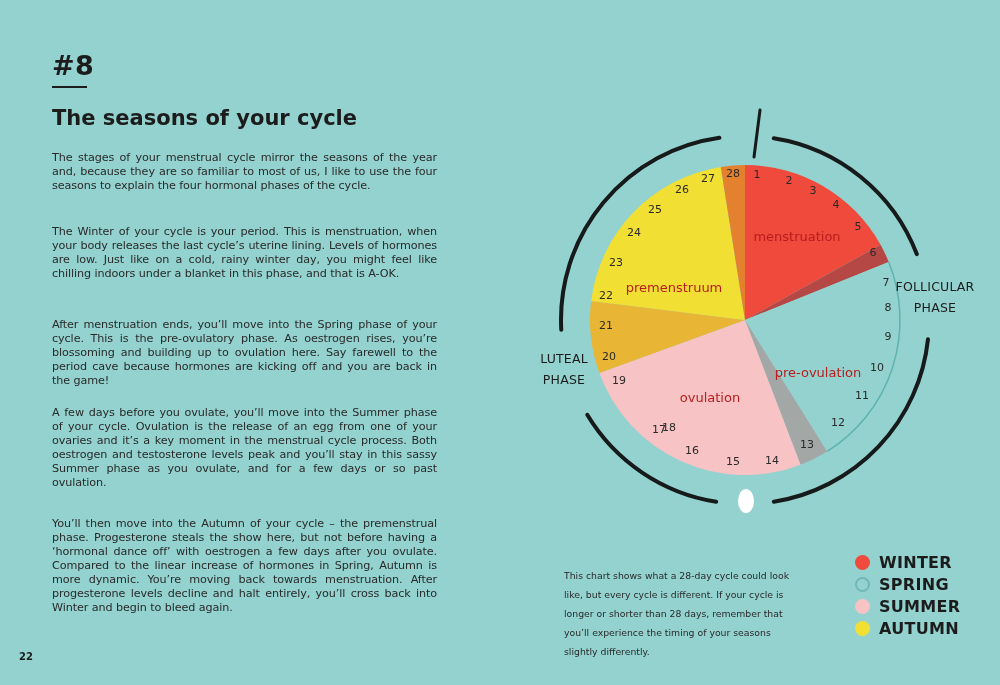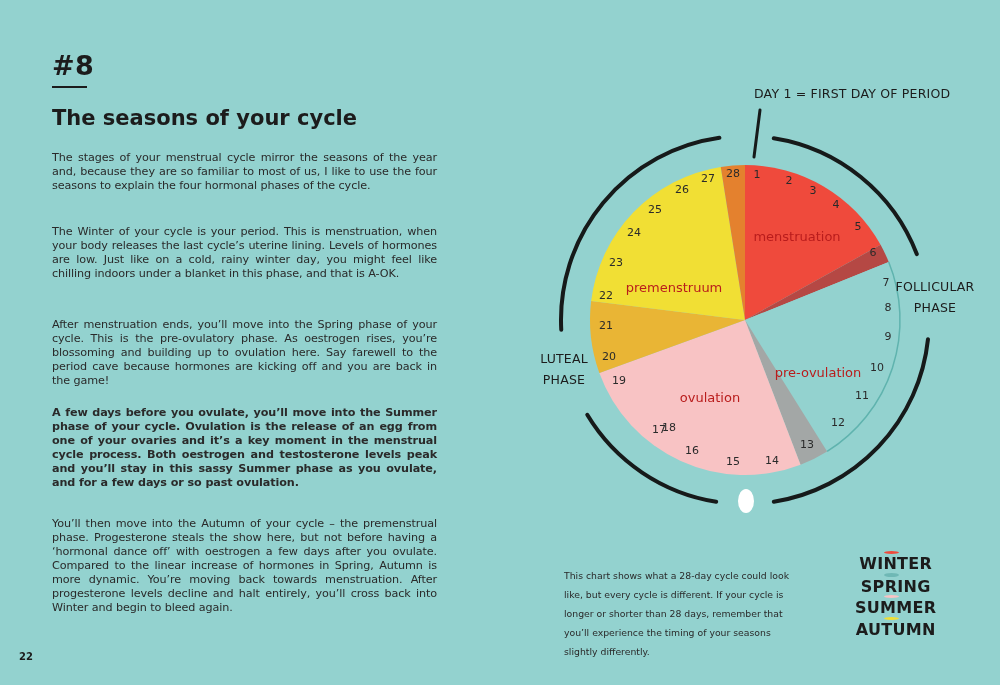--- a/index.html
+++ b/index.html
@@ -10,32 +10,32 @@
     color:#1c1c1c;
     position:relative;
   }
   .chapter-num { position:absolute; left:52px; top:50px; font-size:27px; font-weight:bold; letter-spacing:0.5px; }
   .chapter-rule { position:absolute; left:52px; top:86px; width:35px; height:2px; background:#1c1c1c; }
   .page-title { position:absolute; left:52px; top:106px; font-size:21px; font-weight:bold; white-space:nowrap; }
   .para { position:absolute; left:52px; width:385px; font-size:11.2px; line-height:14px; text-align:justify; color:#2a2a2a; letter-spacing:-0.1px; }
   .para.p0 { top:151px; }
   .para.p1 { top:225px; }
   .para.p2 { top:318px; }
-  .para.p3 { top:406px;font-weight:bold; }
+  .para.p3 { top:406px; }
   .para.p4 { top:517px; }
   .page-number { position:absolute; left:19px; top:651px; font-size:10px; font-weight:bold; }
   .chart { position:absolute; left:0; top:0; width:1000px; height:685px; pointer-events:none; }
   .chart svg { position:absolute; left:0; top:0; }
   .day { position:absolute; font-size:11px; transform:translate(-50%,-50%); color:#2a2a2a; }
   .seg-label { position:absolute; font-size:13px; transform:translate(-50%,-50%); white-space:nowrap; color:#b91c1c; }
   .phase-label { position:absolute; font-size:12.5px; text-align:center; line-height:21px; transform:translate(-50%,-50%); white-space:nowrap; color:#1c1c1c; letter-spacing:0.2px; }
   .top-note { position:absolute; left:754px; top:86px; font-size:12.5px; white-space:nowrap; letter-spacing:0.2px; }
   .caption { position:absolute; left:564px; top:566px; width:240px; font-size:9.3px; line-height:19px; color:#2a2a2a; }
   .legend { position:absolute; left:855px; top:551px; }
-  .legend-item { display:flex; align-items:center; height:22px;flex-direction:column; }
+  .legend-item { display:flex; align-items:center; height:22px; }
   .legend-dot { width:15px; height:15px; border-radius:50%; margin-right:9px; box-sizing:border-box; }
   .legend-label { font-size:16px; font-weight:bold; letter-spacing:0.3px; color:#1c1c1c; }
 </style>
 </head>
 <body>
 
 <div class="chapter-num">#8</div>
 <div class="chapter-rule"></div>
 <div class="page-title">The seasons of your cycle</div>
 <p class="para p0" style="margin:0">The stages of your menstrual cycle mirror the seasons of the year and, because they are so familiar to most of us, I like to use the four seasons to explain the four hormonal phases of the cycle.</p>
@@ -56,21 +56,20 @@
       <path d="M745,320 L591.155346495595,301.1102517722021 A155,155 0 0 1 720.7526579187642,166.90830720775367 Z" fill="#f1df34"></path>
       <path d="M745,320 L720.7526579187642,166.90830720775367 A155,155 0 0 1 745,165 Z" fill="#e4812e"></path>
       <path d="M888.7134974578521,261.93597802053364 A155,155 0 0 1 827.1374859561467,451.447454904246" fill="none" stroke="#5fb3ae" stroke-width="1.5"></path>
       <path d="M773.7839415674025,138.26534533049465 A184,184 0 0 1 916.7787984754851,254.06029728366474" fill="none" stroke="#161a1a" stroke-width="4" stroke-linecap="round"></path>
       <path d="M927.9920287477623,339.2332372412482 A184,184 0 0 1 773.7839415674025,501.73465466950535" fill="none" stroke="#161a1a" stroke-width="4" stroke-linecap="round"></path>
       <path d="M716.2160584325975,501.7346546695053 A184,184 0 0 1 587.2812166708113,414.76700578345003" fill="none" stroke="#161a1a" stroke-width="4" stroke-linecap="round"></path>
       <path d="M561.2521656051584,329.62981594870166 A184,184 0 0 1 719.3921494233481,137.79067535155104" fill="none" stroke="#161a1a" stroke-width="4" stroke-linecap="round"></path>
       <line x1="760" y1="110" x2="754" y2="157" stroke="#161a1a" stroke-width="3" stroke-linecap="round"></line>
       <ellipse cx="746" cy="501" rx="8" ry="12" fill="#ffffff"></ellipse>
     </svg>
-  <div class="top-note">DAY 1 = FIRST DAY OF PERIOD</div>
 <div class="day" style="left: 757px; top: 174px;">1</div>
     <div class="day" style="left: 789px; top: 180px;">2</div>
     <div class="day" style="left: 813px; top: 190px;">3</div>
     <div class="day" style="left: 836px; top: 204px;">4</div>
     <div class="day" style="left: 858px; top: 226px;">5</div>
     <div class="day" style="left: 873px; top: 252px;">6</div>
     <div class="day" style="left: 886px; top: 282px;">7</div>
     <div class="day" style="left: 888px; top: 307px;">8</div>
     <div class="day" style="left: 888px; top: 336px;">9</div>
     <div class="day" style="left: 877px; top: 367px;">10</div>

